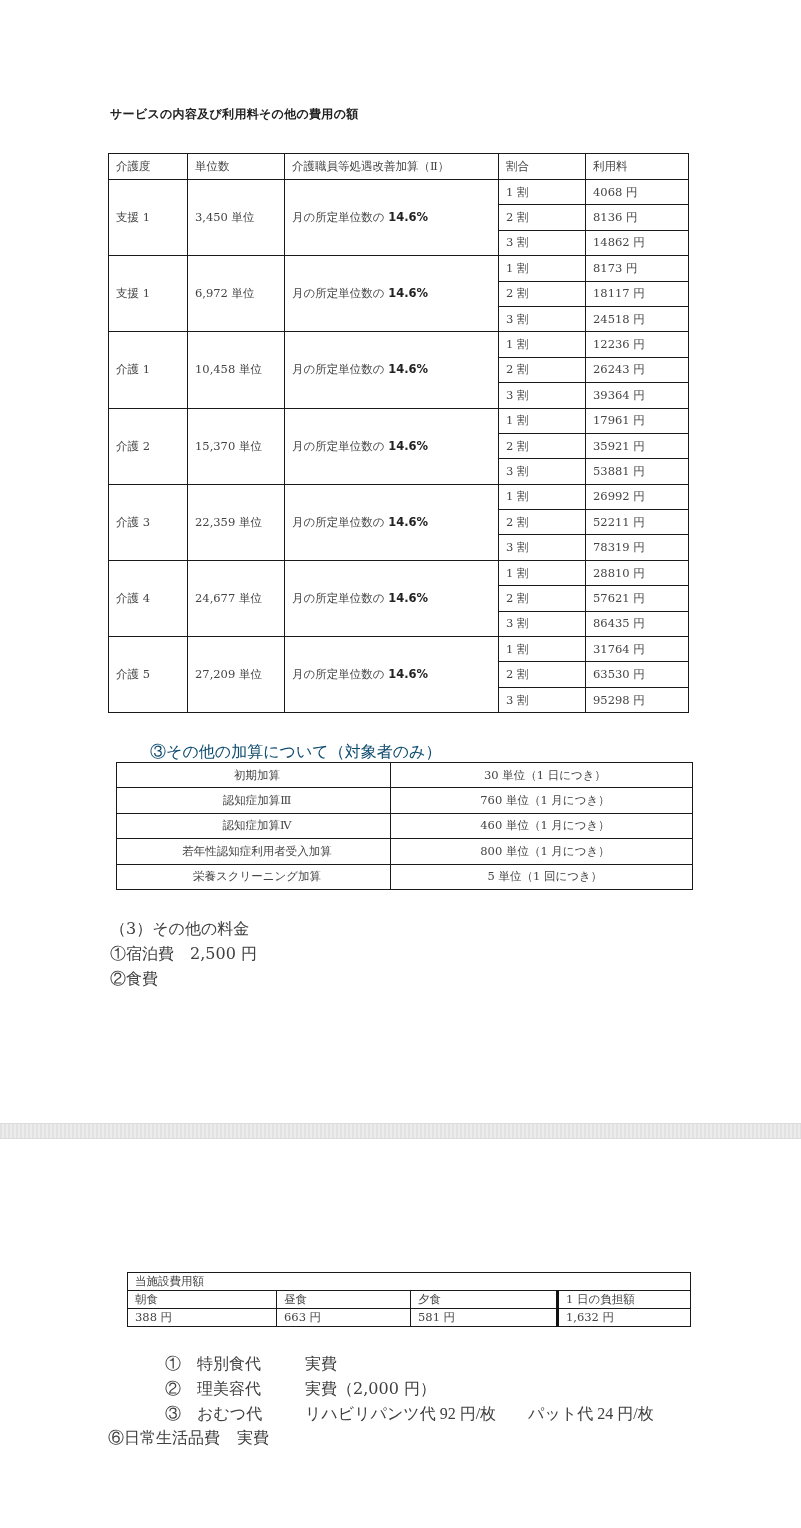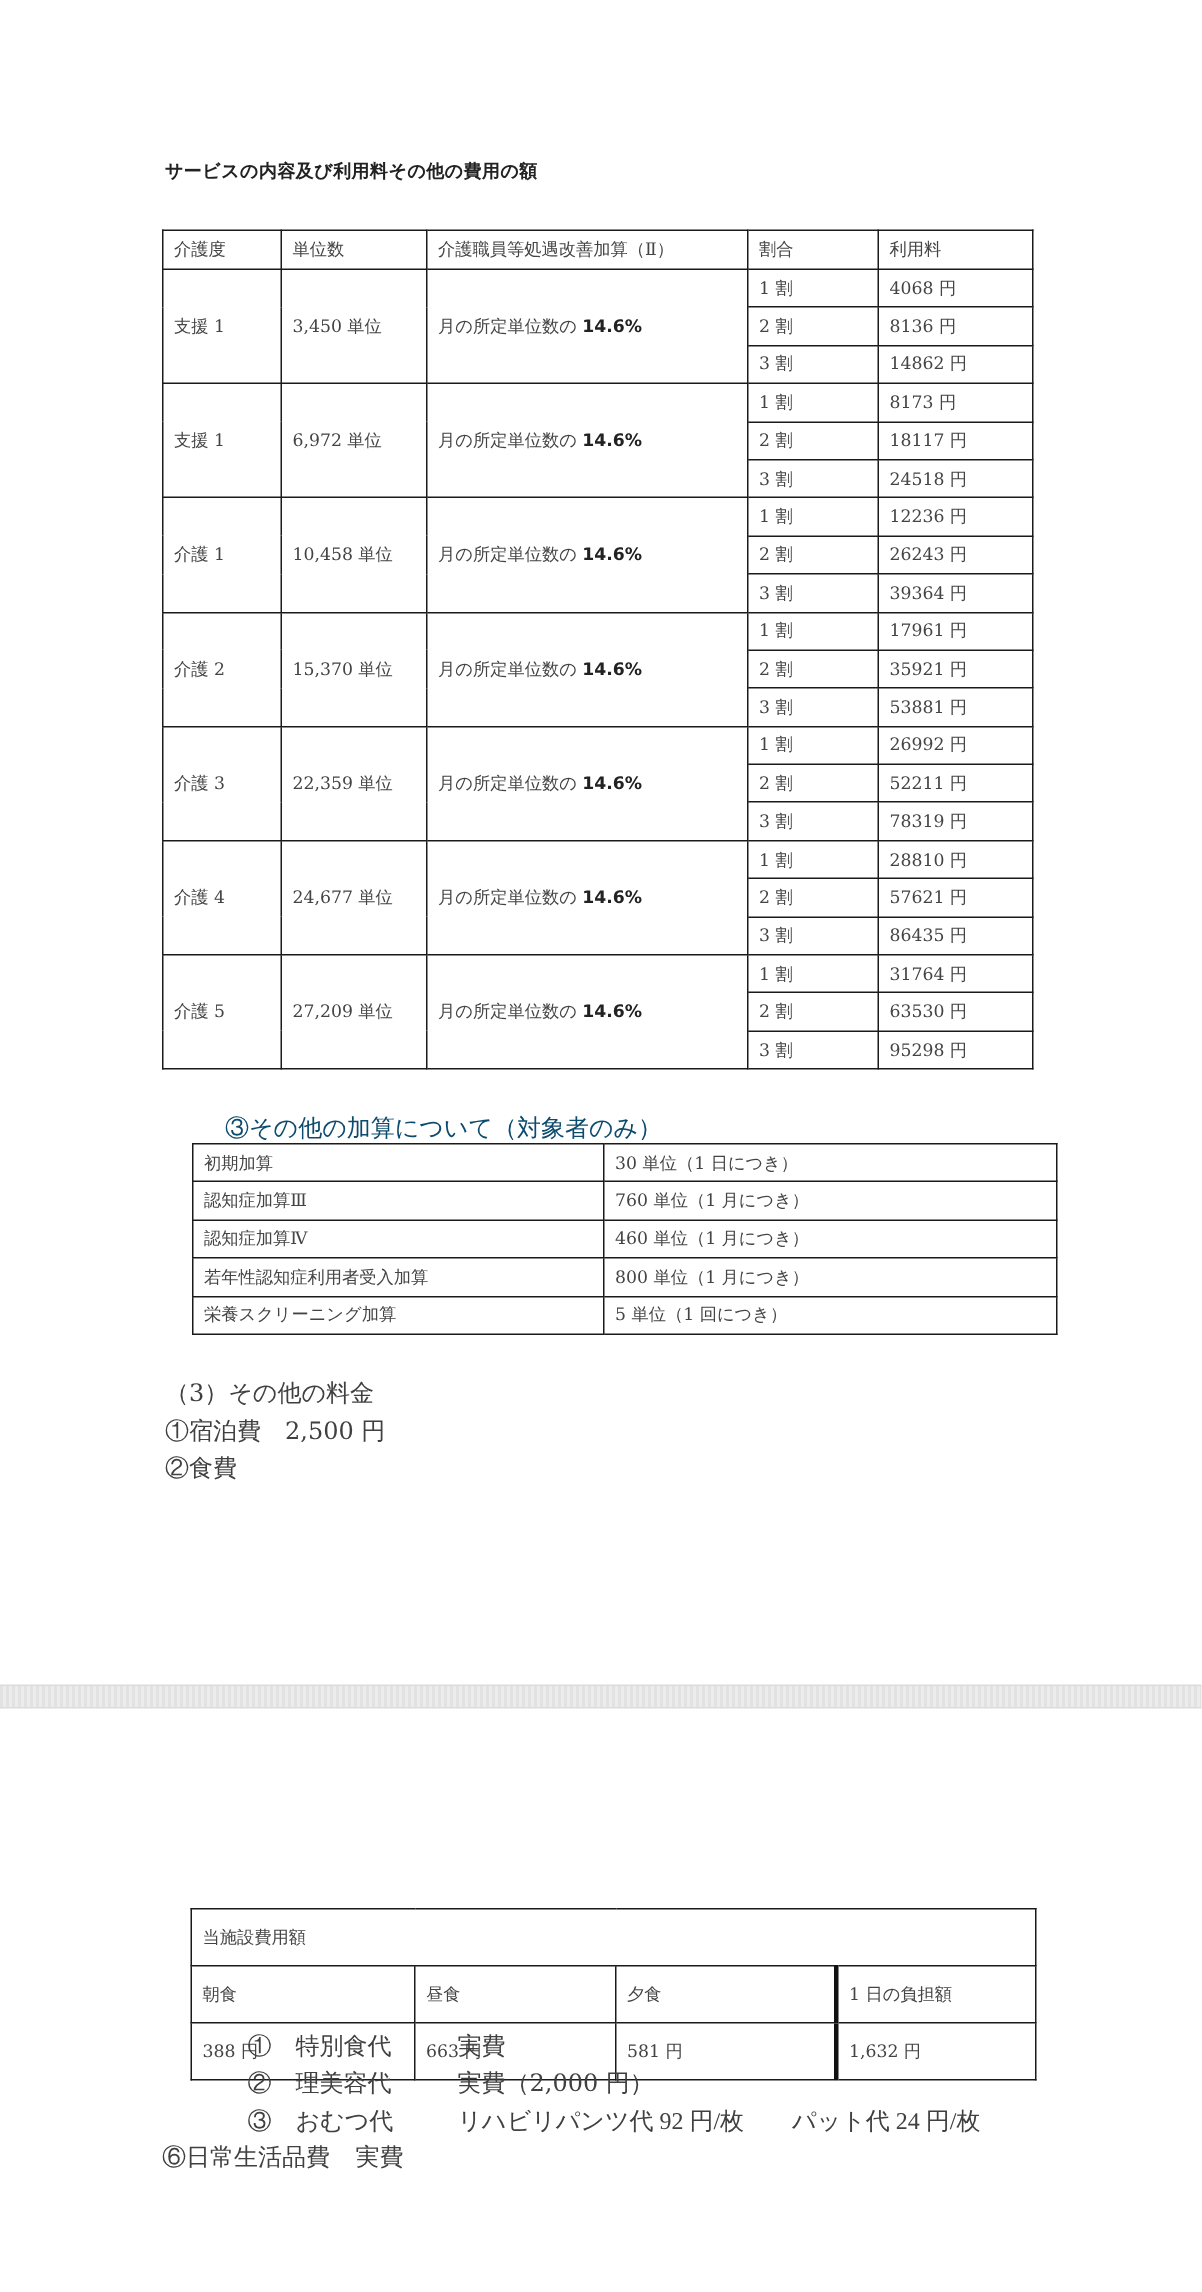--- a/index.html
+++ b/index.html
@@ -15,25 +15,25 @@
     }
     table { border-collapse: collapse; table-layout: fixed; }
     td {
       border: 1.6px solid #1a1a1a; font-size: 11.5px; padding: 0 0 0 7px;
       vertical-align: middle; white-space: nowrap; overflow: hidden; color: #444;
     }
     td b { color: #222; font-family: "DejaVu Sans", sans-serif; font-size: 11.5px; }
     #main-table { left: 108px; top: 105px; width: 580px; }
     #main-table tr { height: 25.4px; }
     #main-table tr.hdr { height: 26px; }
-    #add-table { left: 128px; top: 714px; width: 576px; }
+    #add-table { left: 116px; top: 714px; width: 576px; text-align: center; }
     #add-table tr { height: 25.4px; }
     .sub-heading { font-size: 16px; color: #0c4a6e; }
     #meal-table { left: 127px; top: 1224px; width: 563px; }
-    #meal-table tr { height: 38px; }
+    #meal-table tr { height: 18px; }
     #meal-table td.thick-left { border-left: 3px solid #111; }
     .line { font-size: 16px; color: #404040; white-space: pre; }
     .separator {
       left: 0; top: 1075px; width: 801px; height: 14px;
       background: repeating-linear-gradient(90deg, #e2e2e2 0 2px, #ececec 2px 4px);
       border-top: 1px solid #dcdcdc; border-bottom: 1px solid #dcdcdc;
     }
   </style>
 </head>
 <body>

